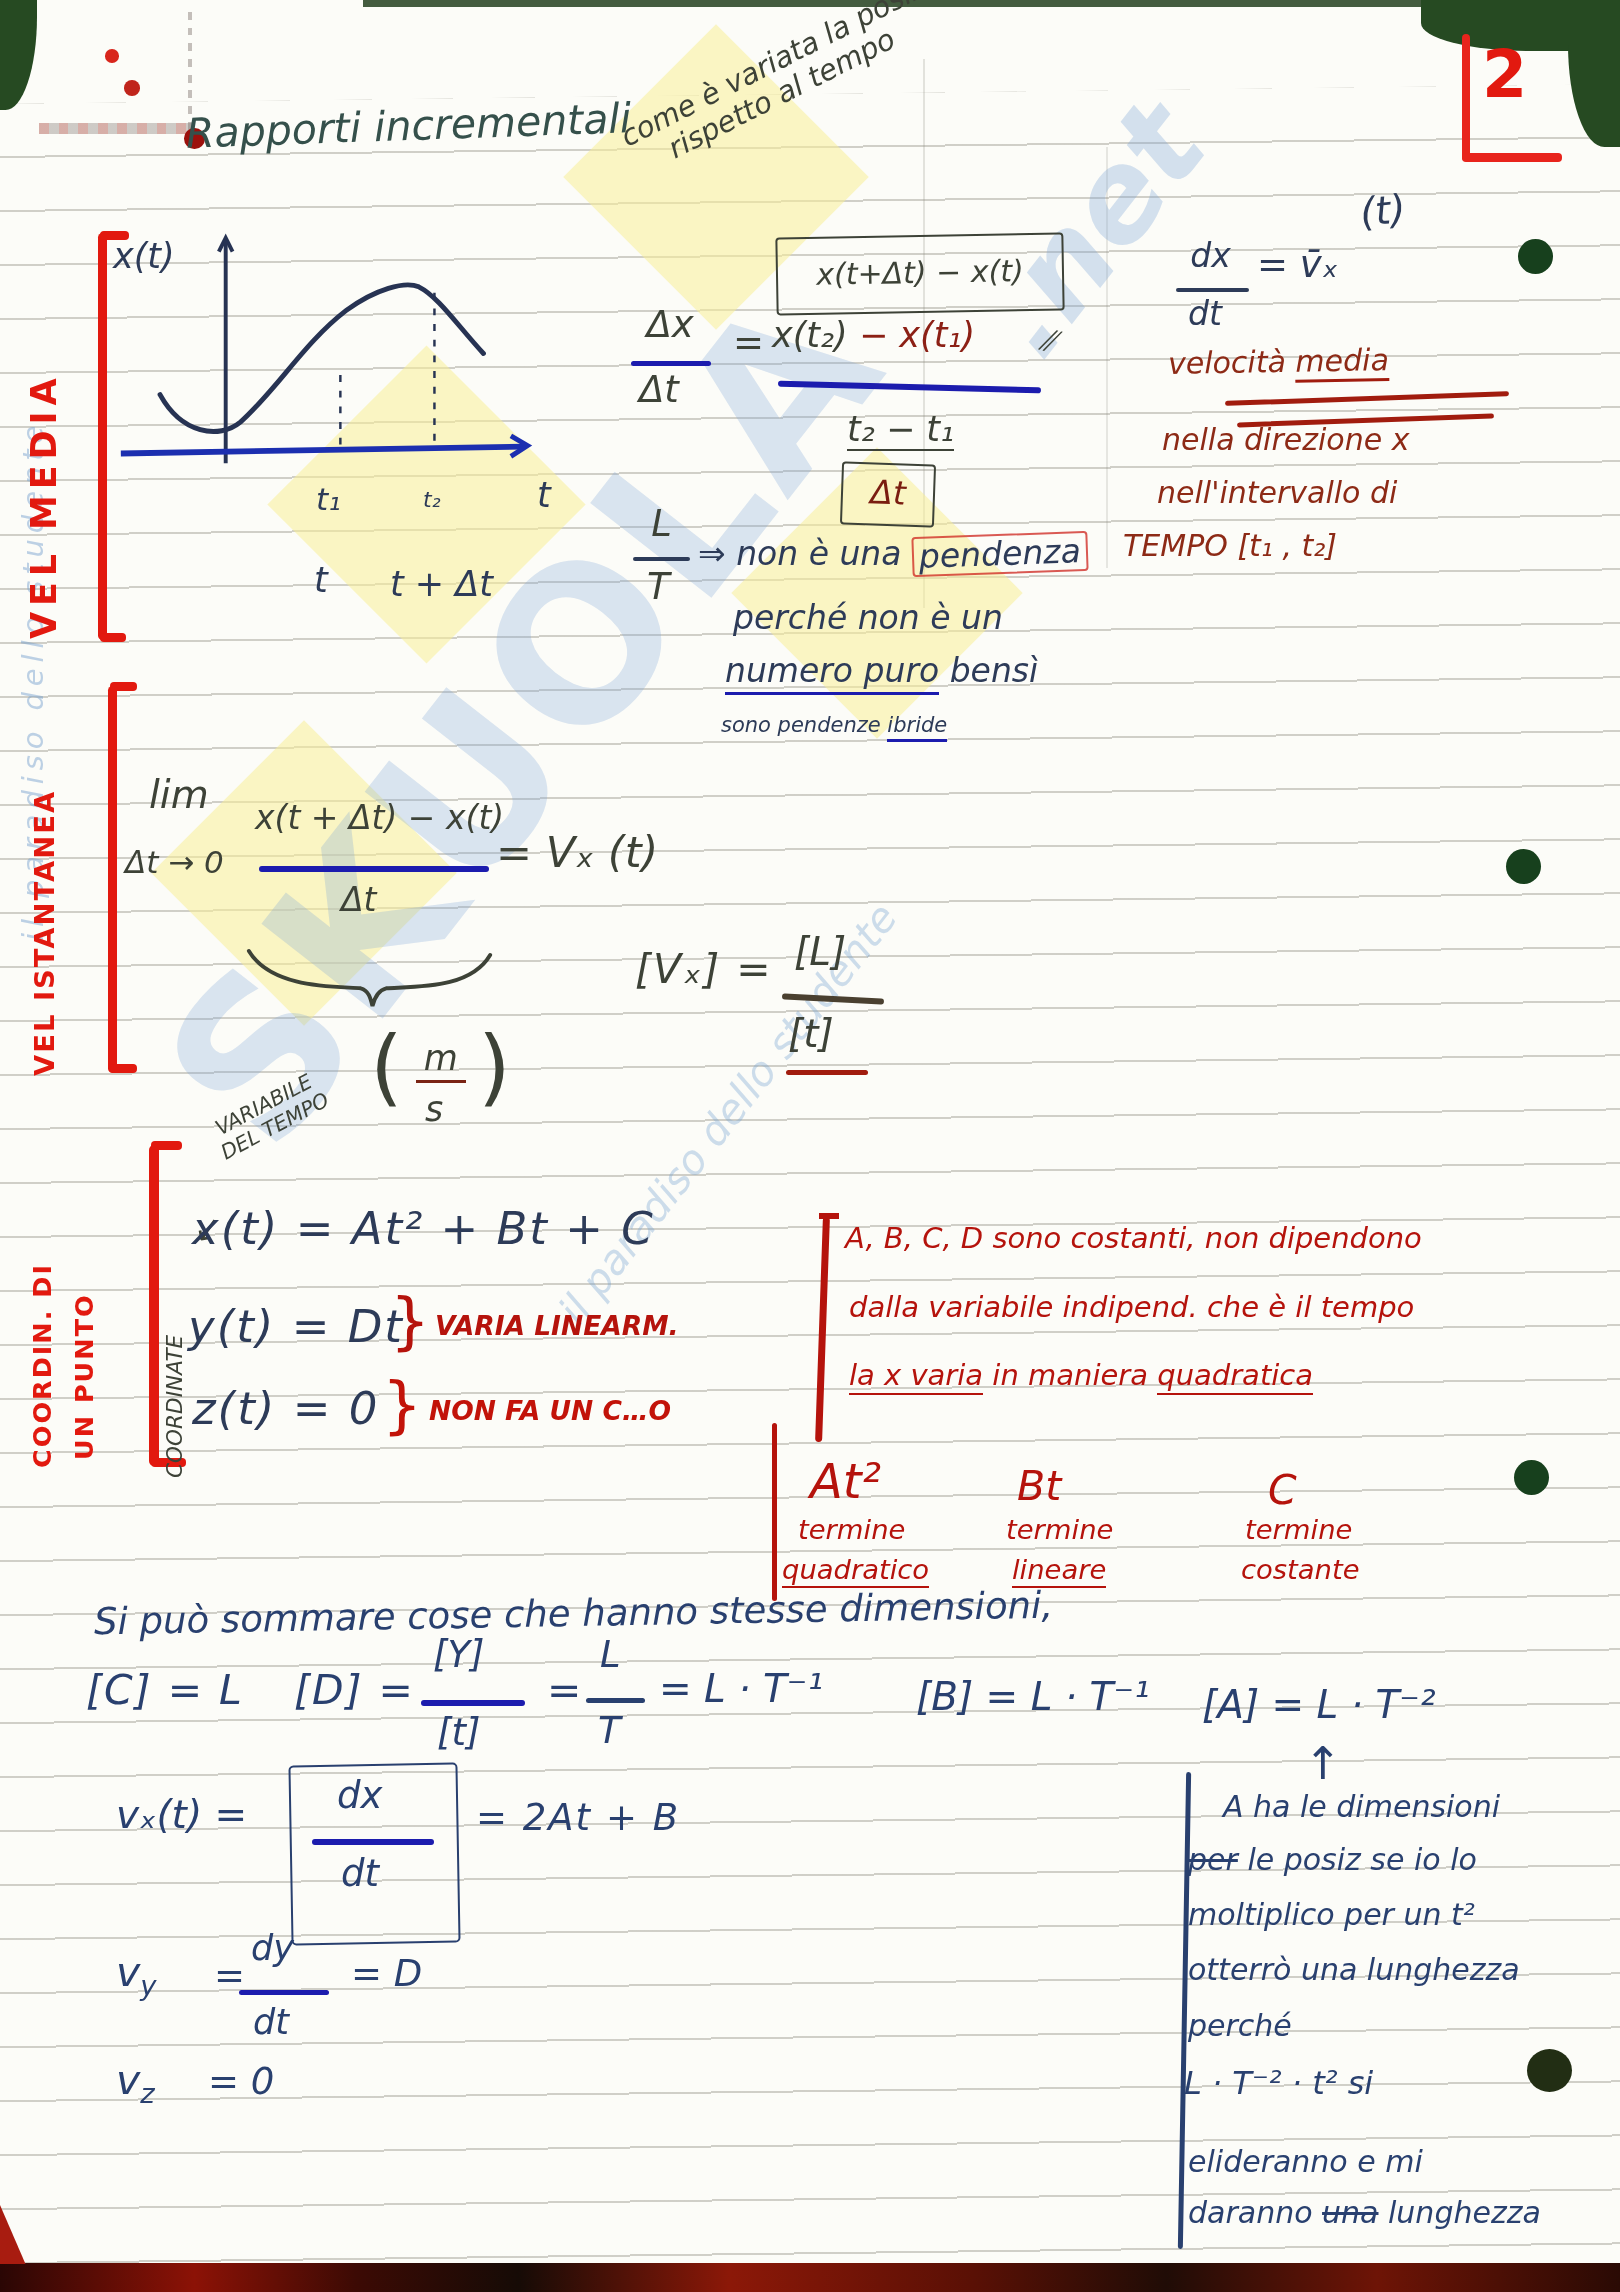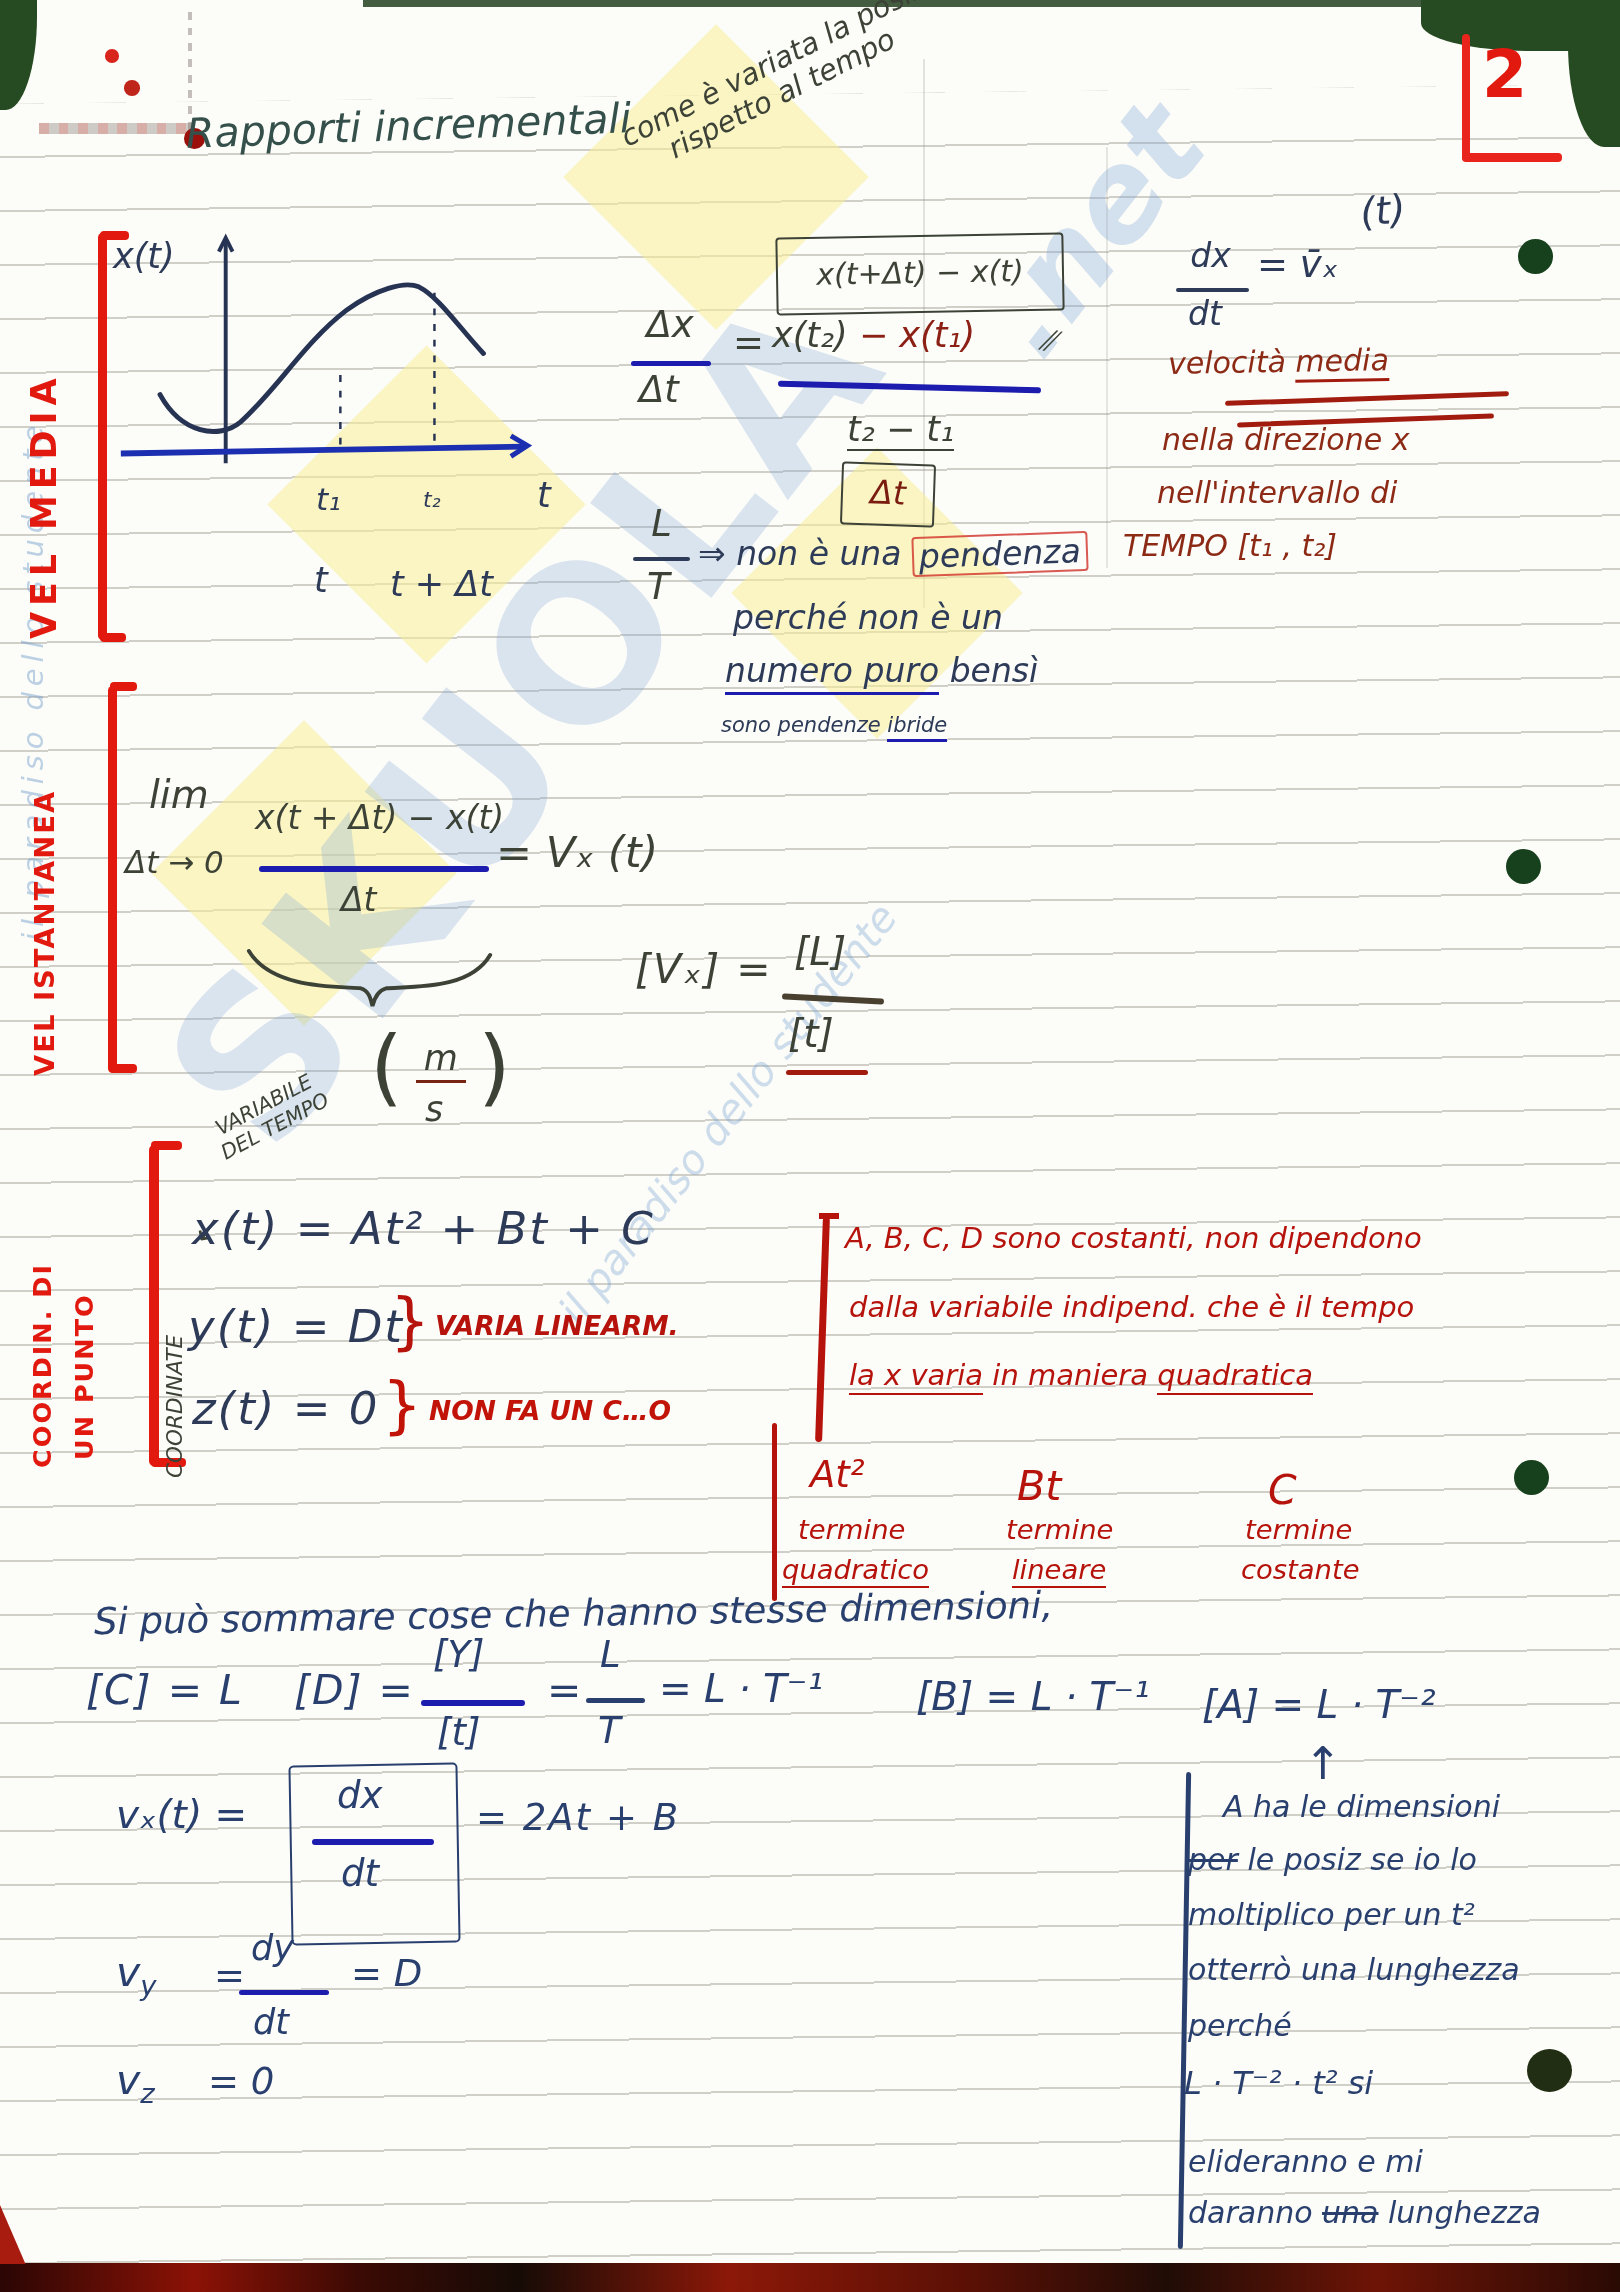--- a/index.html
+++ b/index.html
@@ -203,21 +203,21 @@
 
   <div class="abs" style="left:819px;top:1217px;width:6.9px;height:225px;background:#b5130c;border-radius:3.9px;transform:rotate(2deg);"></div>
   <div class="abs" style="left:819px;top:1213px;width:19.6px;height:5.9px;background:#b5130c;"></div>
   <div class="abs hw crimson" style="left:845px;top:1223px;font-size:29px;text-align:center;">A, B, C, D sono costanti, non dipendono</div>
   <div class="abs hw crimson" style="left:849px;top:1292px;font-size:29px;">dalla variabile indipend. che è il tempo</div>
   <div class="abs hw crimson" style="left:849px;top:1360px;font-size:29px;">
     <span class="ur">la x varia</span><span> in maniera </span><span class="ur">quadratica</span>
   </div>
 
   <div class="abs" style="left:772px;top:1423px;width:4.9px;height:178px;background:#b5130c;border-radius:2.9px;"></div>
-  <div class="abs hw crimson" style="left:810px;top:1455px;font-size:37px;">At²</div>
+  <div class="abs hw crimson" style="left:810px;top:1455px;font-size:48px;">At²</div>
   <div class="abs hw crimson" style="left:798px;top:1515px;font-size:27.4px;">termine</div>
   <div class="abs hw crimson ur" style="left:782px;top:1555px;font-size:27.4px;">quadratico</div>
   <div class="abs hw crimson" style="left:1017px;top:1464px;font-size:41px;">Bt</div>
   <div class="abs hw crimson" style="left:1006px;top:1515px;font-size:27.4px;">termine</div>
   <div class="abs hw crimson ur" style="left:1012px;top:1555px;font-size:27.4px;">lineare</div>
   <div class="abs hw crimson" style="left:1268px;top:1468px;font-size:41px;">C</div>
   <div class="abs hw crimson" style="left:1245px;top:1515px;font-size:27.4px;">termine</div>
   <div class="abs hw crimson" style="left:1241px;top:1555px;font-size:27.4px;">costante</div>
 
   <div class="abs hw blueink" style="left:94px;top:1594px;font-size:37px;transform:rotate(-1deg);">Si può sommare cose che hanno stesse dimensioni,</div>

